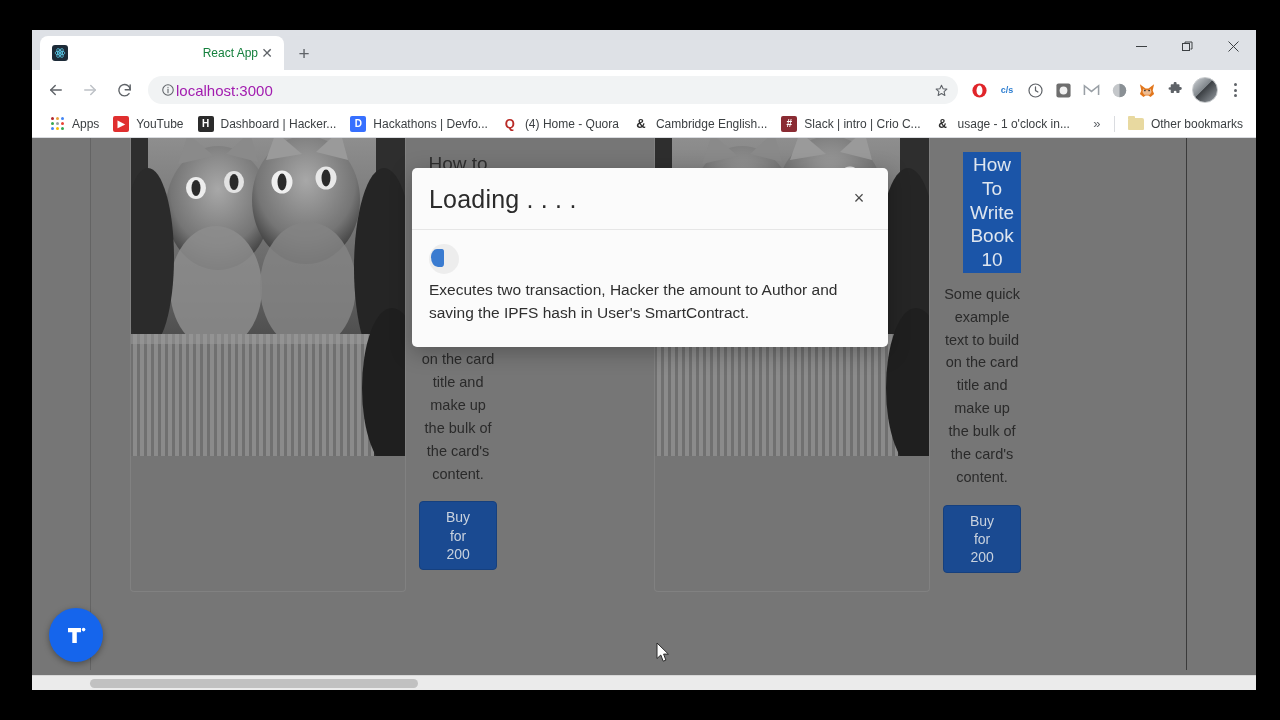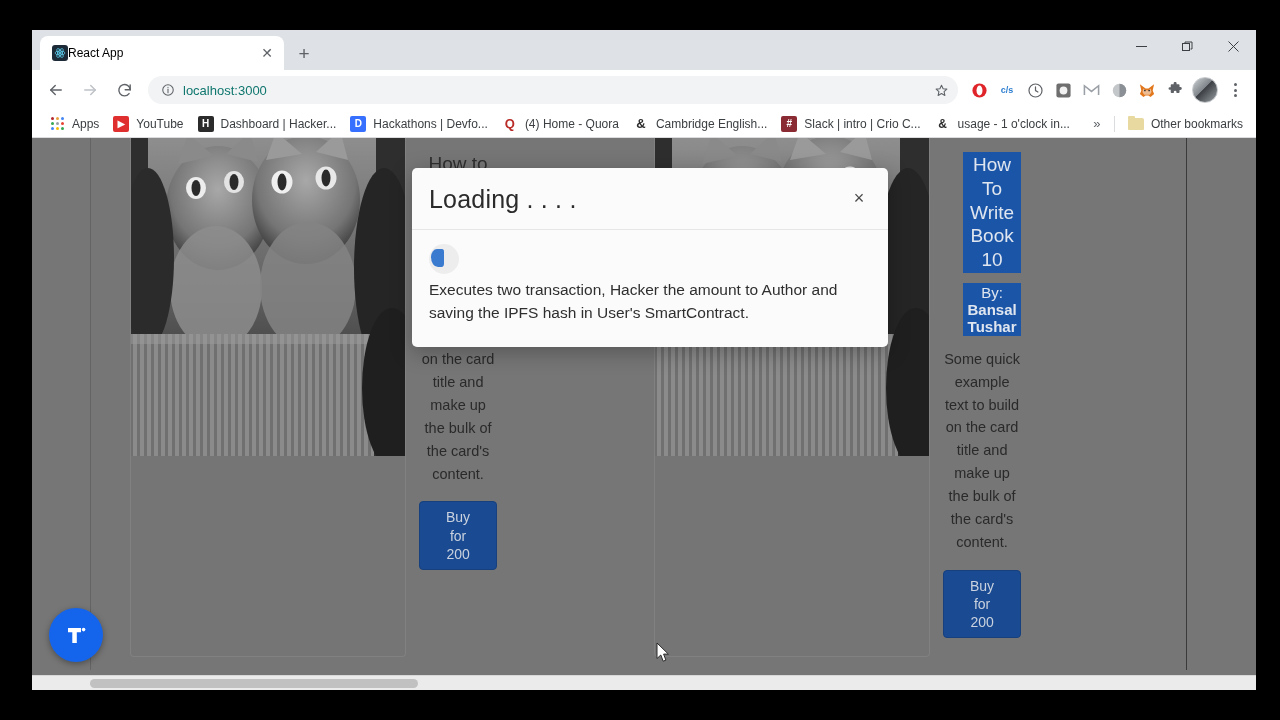--- a/index.html
+++ b/index.html
@@ -53,24 +53,25 @@
     width: 16px; height: 16px;
     border-radius: 3px;
     background: #1d2b38;
     display: flex; align-items: center; justify-content: center;
     flex: none;
   }
   .tab-favicon svg { display: block; }
   .tab-title {
     flex: 1;
     font-size: 12px;
-    color: #000000;
+    color: #15803d;
     white-space: nowrap;
     overflow: hidden;
     text-overflow: ellipsis;
+    text-align: right;
   }
   .tab-close {
     width: 18px; height: 18px;
     flex: none;
     display: flex; align-items: center; justify-content: center;
     color: #5f6368;
     font-size: 14px;
     line-height: 1;
     border-radius: 50%;
   }
@@ -128,23 +129,23 @@
     padding: 0 4px 0 12px;
   }
   .omni-info {
     width: 16px; height: 16px;
     flex: none;
     display: flex; align-items: center; justify-content: center;
     color: #5f6368;
   }
   .omni-url {
     flex: 1;
-    margin-left: 7px;
-    font-size: 13px;
-    color: #0f766e;
+    margin-left: 0;
+    font-size: 15px;
+    color: #a21caf;
     white-space: nowrap;
     overflow: hidden;
   }
   .omni-star {
     width: 26px; height: 26px;
     flex: none;
     display: flex; align-items: center; justify-content: center;
     color: #5f6368;
   }
   .ext-icons { display: flex; align-items: flex-start; flex: none; }
@@ -743,26 +744,20 @@
                 <ellipse cx="254" cy="130" rx="30" ry="100" fill="#252525"></ellipse>
                 <rect x="0" y="196" width="244" height="122" fill="url(#weave)"></rect>
                 <rect x="0" y="196" width="244" height="10" fill="#9c9c9c" opacity=".5"></rect>
                 <ellipse cx="262" cy="250" rx="30" ry="80" fill="#1f1f1f"></ellipse>
               </svg>
             </div>
             <div class="card-body">
               <div>
                 <span class="card-title sel">How To Write Book 10</span>
               </div>
-              <div>
-                <span class="card-author sel">
-                  <span>By:</span>
-                  <b>Bansal Tushar</b>
-                </span>
-              </div>
               <div class="card-text">Some quick example text to build on the card title and make up the bulk of the card's content.</div>
               <a class="buy-btn">Buy for 200</a>
             </div>
           </div>
 
         </div>
 
         <div class="fab">
           <svg width="26" height="26" viewBox="0 0 26 26" aria-hidden="true">
             <path d="M5 6h13v4.2h-4.2V21H9.3V10.2H5z" fill="#ffffff"></path>

